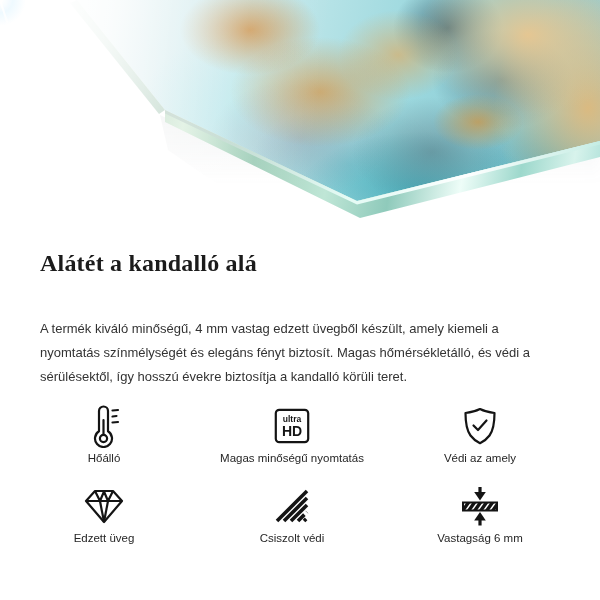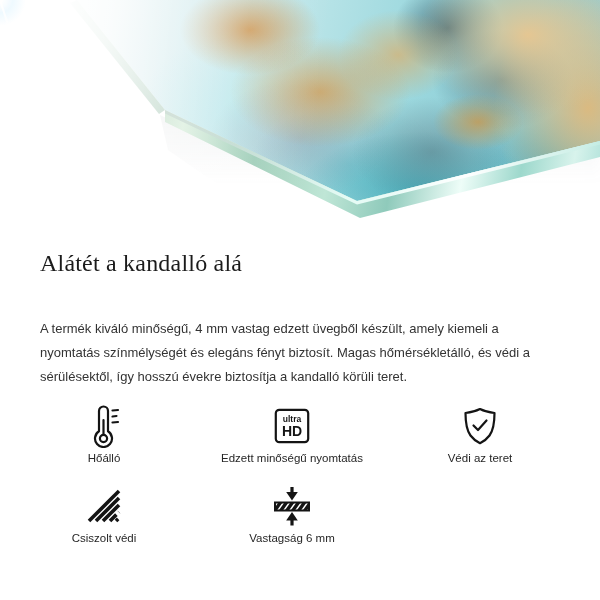--- a/index.html
+++ b/index.html
@@ -62,21 +62,21 @@
   }
   .sparkle .ray1{transform:rotate(-14deg);}
   .sparkle .ray2{transform:rotate(72deg);width:130px;left:-65px;}
   .sparkle .core{position:absolute;left:-3px;top:-3px;width:6px;height:6px;border-radius:50%;
     background:#fff;box-shadow:0 0 10px 3px rgba(255,255,255,.95);}
 
   
   .title{
     position:absolute;left:40px;top:229px;width:520px;
     font-family:"Liberation Serif", serif;
-    font-size:24px;line-height:37px;color:#1b1b1b;font-weight:400;
+    font-size:24px;line-height:37px;color:#1b1b1b;font-weight:700;
     letter-spacing:.2px;
   }
   .desc{
     position:absolute;left:40px;top:304px;width:516px;
     font-size:13px;line-height:24px;color:#333;
   }
 
   
   .features{
     position:absolute;left:10px;top:404px;width:564px;
@@ -129,33 +129,47 @@
   </div>
 
   <div class="feature">
     <div class="icon-box">
       <svg width="36" height="36" viewBox="0 0 36 36">
         <rect class="ic" x="1.8" y="1.8" width="32.4" height="32.4" rx="3.5" stroke-width="2.6"></rect>
         <text x="18" y="14" font-size="8.5" text-anchor="middle">ultra</text>
         <text x="18" y="28" font-size="14" text-anchor="middle">HD</text>
       </svg>
     </div>
-    <div class="label">Edzett minőségű nyomtatás</div>
+    <div class="label">Magas minőségű nyomtatás</div>
   </div>
 
   <div class="feature">
     <div class="icon-box">
       <svg width="38" height="40" viewBox="0 0 38 40">
         <path class="ic" stroke-width="2.4" stroke-linejoin="round" d="M19,3 C23,5 29.5,6.5 33.5,7 C33.5,16 32.5,24 28.5,29.5 C25.8,33.2 22,35.7 19,37.2 C16,35.7 12.2,33.2 9.5,29.5 C5.5,24 4.5,16 4.5,7 C8.5,6.5 15,5 19,3 Z"></path>
         <polyline class="ic" stroke-width="2.4" stroke-linecap="round" stroke-linejoin="round" points="12.5,19.5 17,24 25.5,14.5"></polyline>
       </svg>
     </div>
-    <div class="label">Védi az teret</div>
-  </div>
-
+    <div class="label">Védi az amely</div>
+  </div>
+
+  <div class="feature">
+    <div class="icon-box">
+      <svg width="44" height="38" viewBox="0 0 44 38">
+        <g class="ic" stroke-linejoin="round">
+          <path d="M4,14 L13,4 L31,4 L40,14 L22,35 Z"></path>
+          <polyline points="13,4 18,14 22,4.5 26,14 31,4"></polyline>
+          <line x1="4" y1="14" x2="40" y2="14"></line>
+          <line x1="18" y1="14" x2="22" y2="35"></line>
+          <line x1="26" y1="14" x2="22" y2="35"></line>
+        </g>
+      </svg>
+    </div>
+    <div class="label">Edzett üveg</div>
+  </div>
 
   <div class="feature">
     <div class="icon-box">
       <svg width="34" height="34" viewBox="0 0 34 34">
         <g stroke="#141414" stroke-width="3.6" fill="none">
           <line x1="2" y1="32" x2="32" y2="2"></line>
           <line x1="9" y1="32" x2="32" y2="9"></line>
           <line x1="16" y1="32" x2="32" y2="16"></line>
           <line x1="23" y1="32" x2="32" y2="23" stroke-dasharray="9 3.5"></line>
           <line x1="29" y1="32" x2="32" y2="29" stroke-dasharray="3 3"></line>

